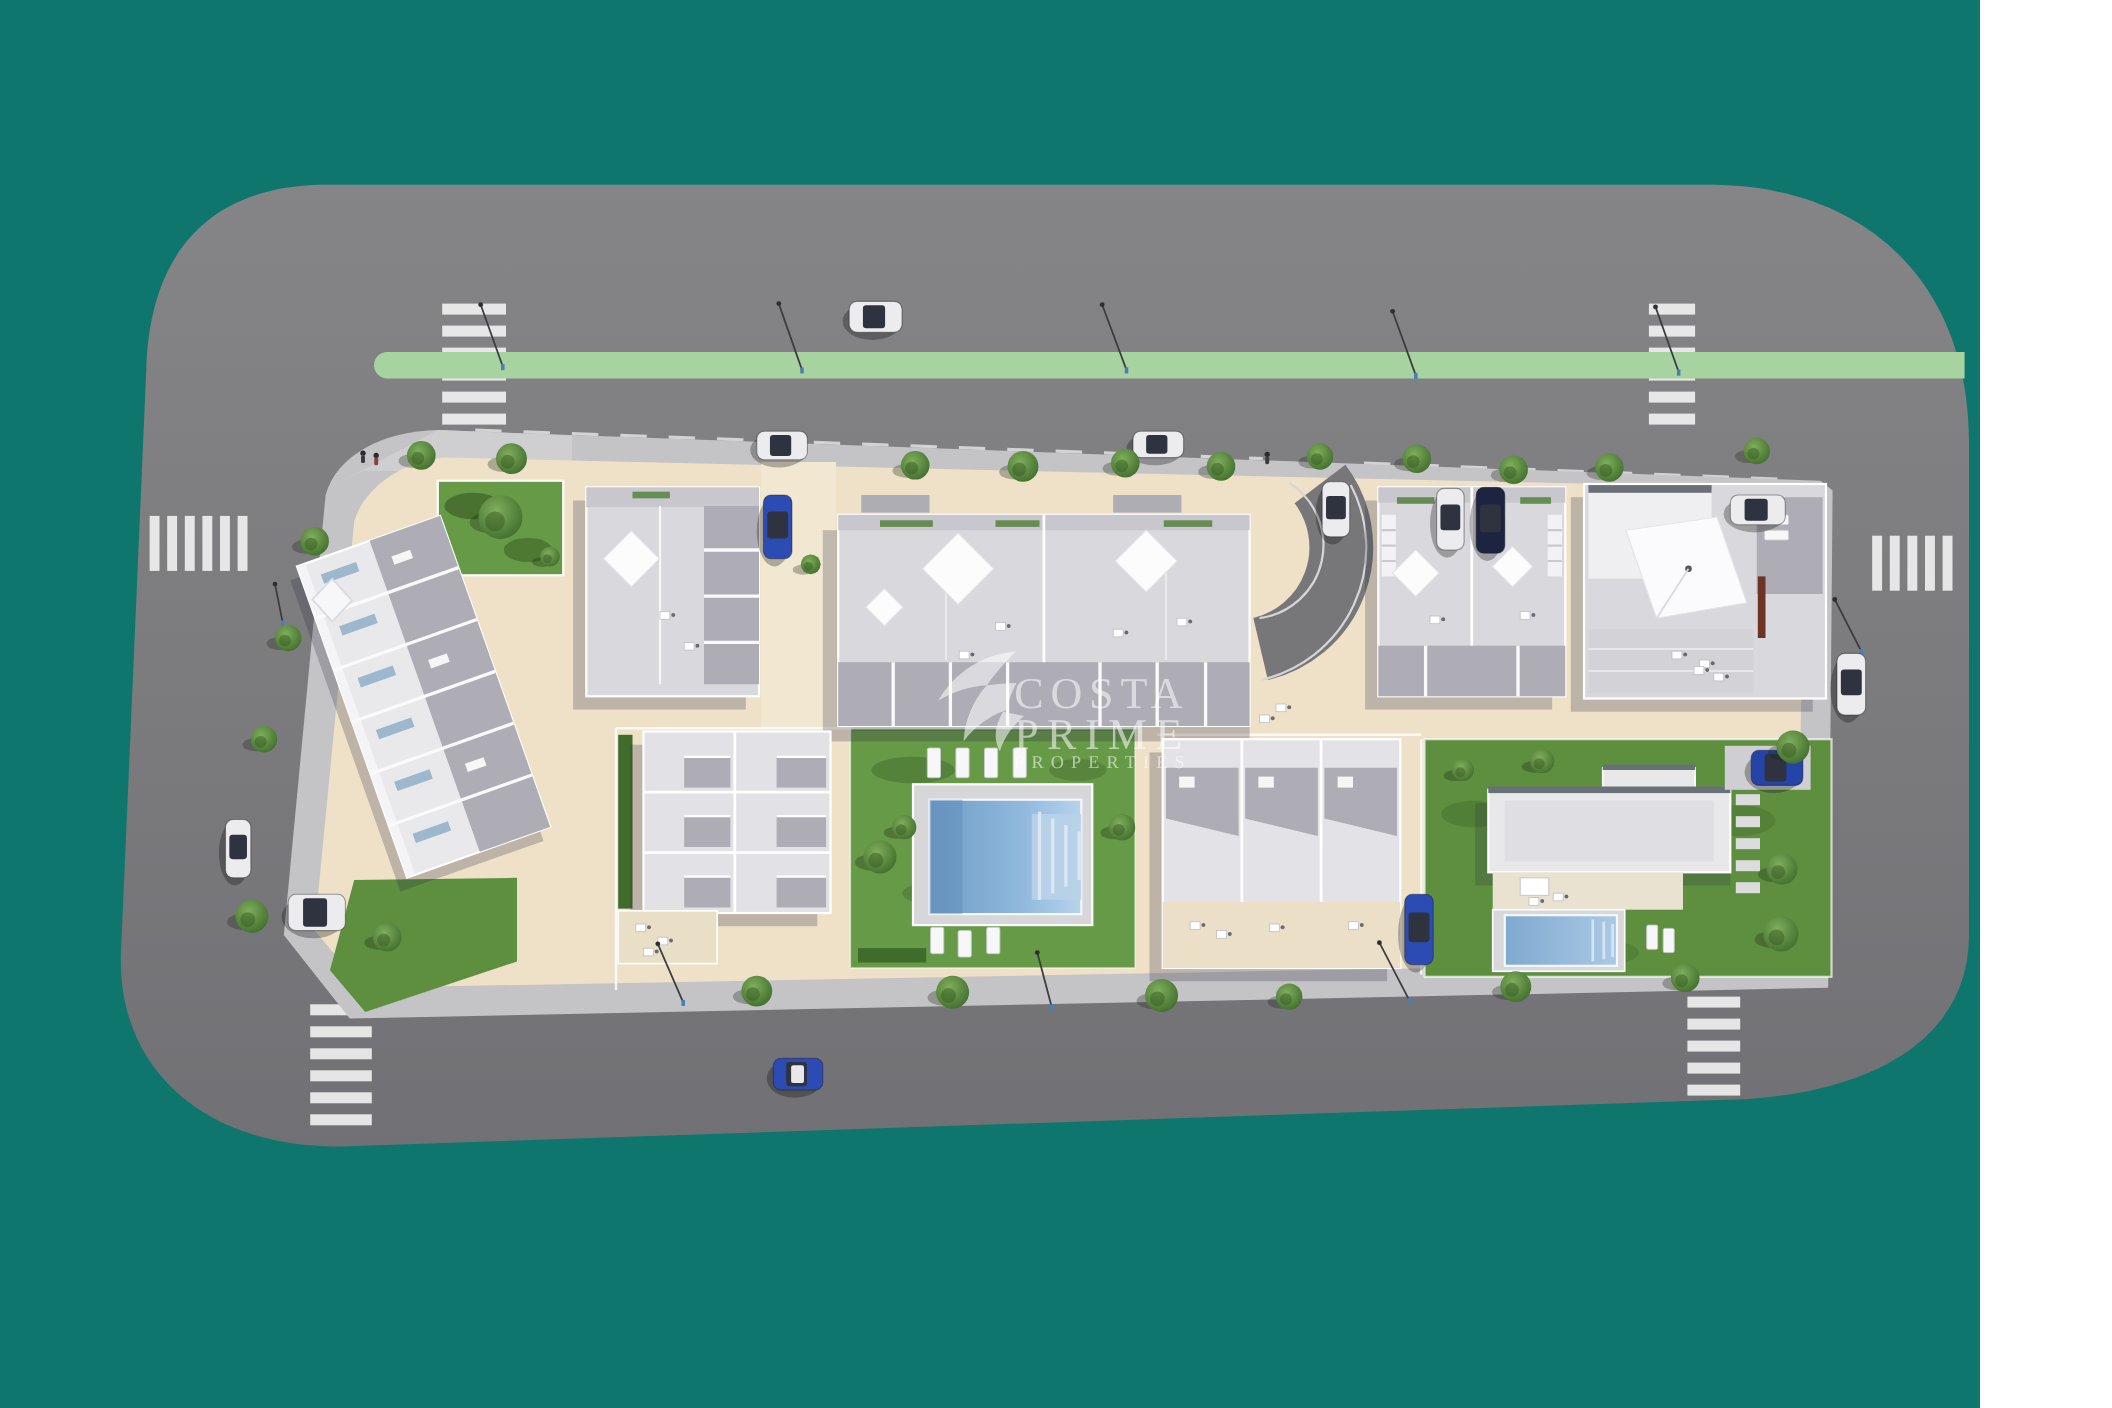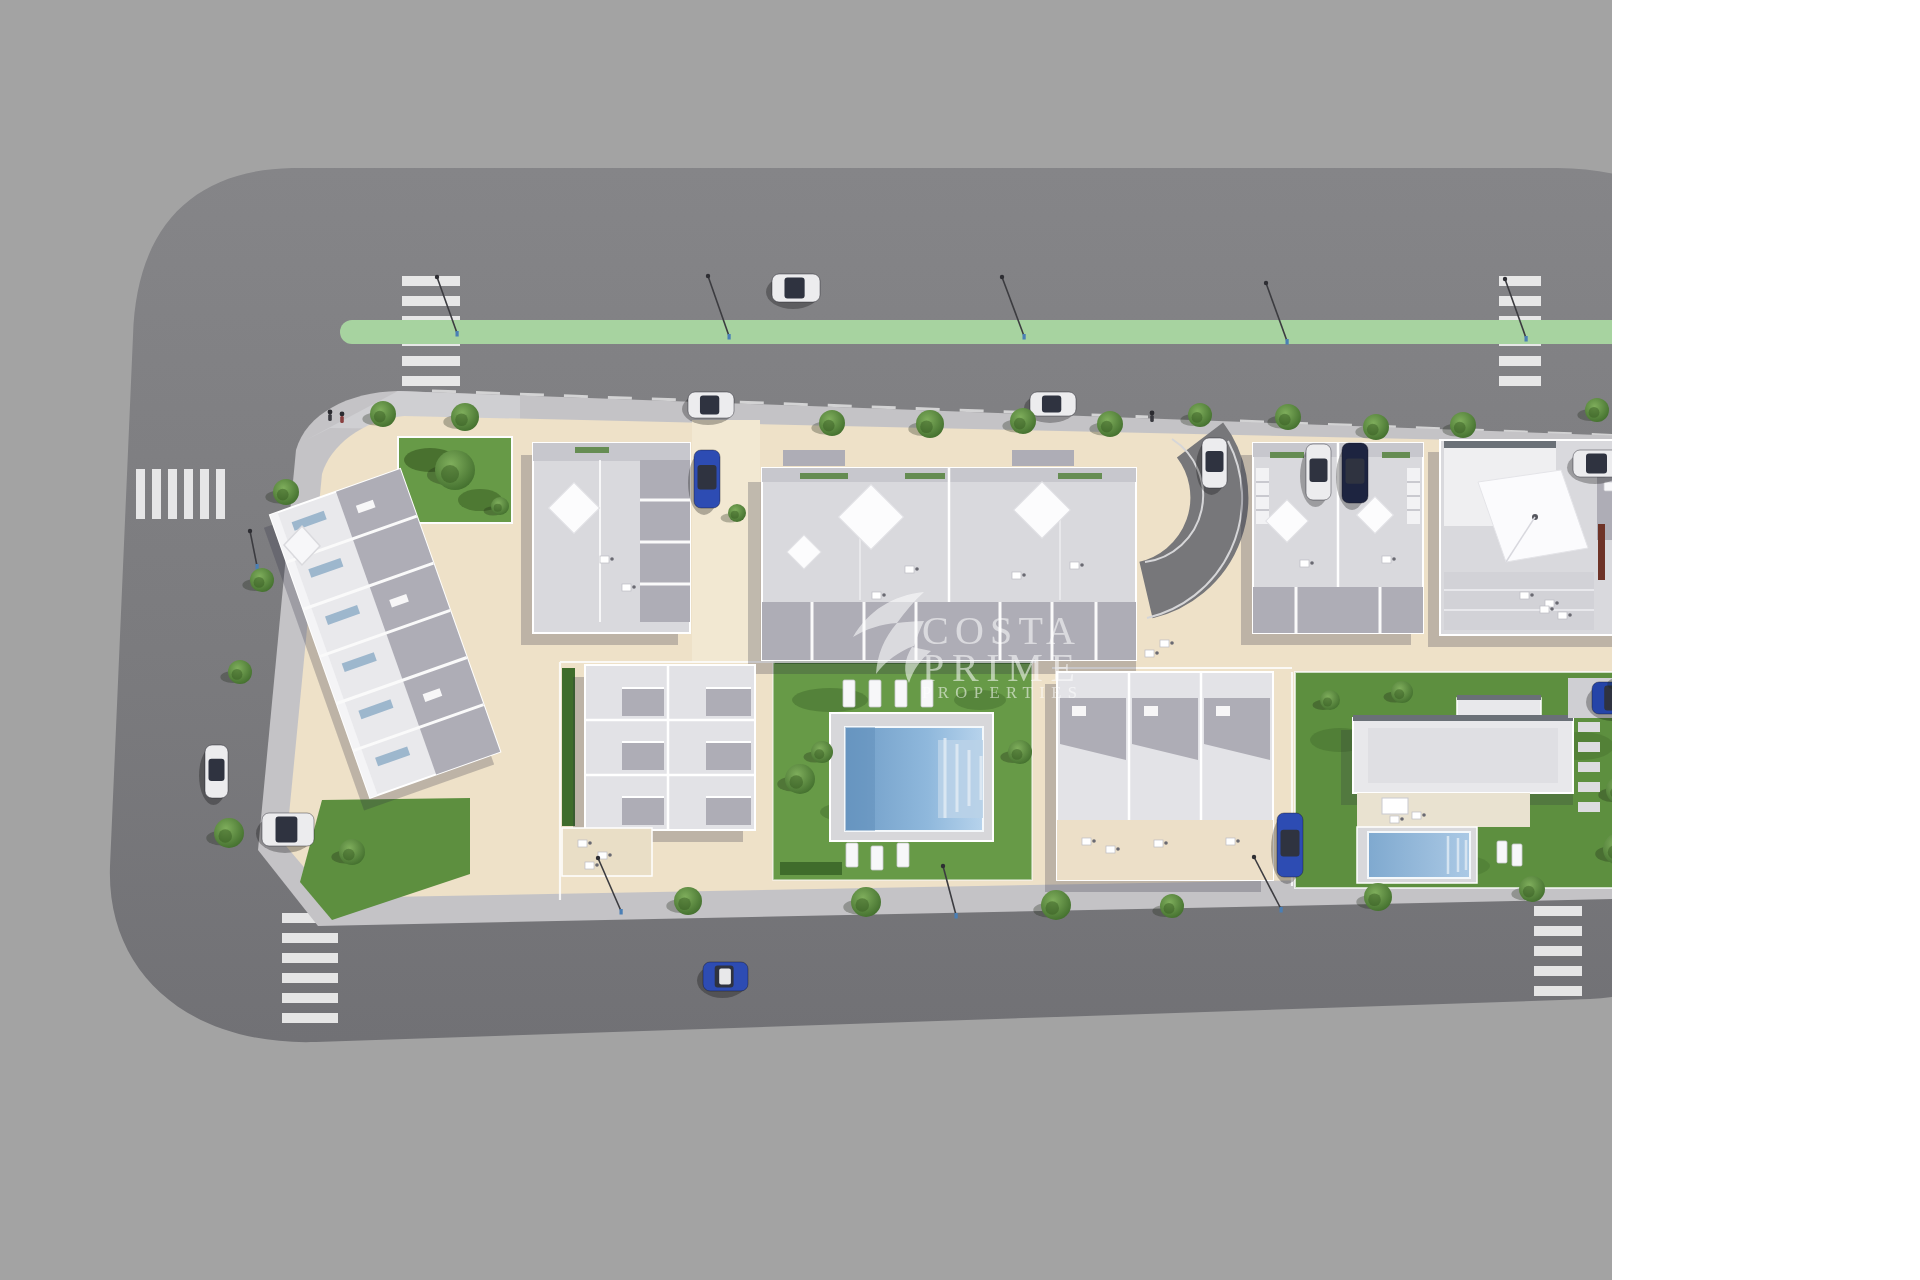--- a/index.html
+++ b/index.html
@@ -1,16 +1,16 @@
 <!DOCTYPE html>
 <html style="--c-road: #7d7d80; --c-roadLight: #87878a; --c-roadDark: #6f6f74; --c-greenStrip: #a7d3a0; --c-sidewalk: #c4c3c6; --c-plot: #eee1c8; --c-plotLight: #f2e8d2; --c-grass: #679a47; --c-grassDark: #46702f; --c-hedge: #3f6c2b; --c-lawn: #5d8f3f; --c-roofLight: #d9d9dd; --c-roofWhite: #e9e9ec; --c-terrace: #aeadb6; --c-canopy: #8f8f98; --c-poolDeep: #6f9cc6; --c-poolLight: #9ec4e6; --c-poolSteps: #b9d2e8; --c-stripe: #f5f5f5; --c-lamp: #4a7fb5; --c-chimney: #6e3327; --c-carWhite: #ececee; --c-carBlue: #2d4cb3; --c-carNavy: #1d2440; --c-glass: #2f3340; --c-treeMain: #6f9e4e; --c-treeDark: #3e6a2a; --c-watermark: #ffffff;"><head>
 <meta charset="utf-8">
 <style>
   html,body{margin:0;padding:0;background:#ffffff;}
-  .stage{width:1612px;height:1280px;position:relative;background:#a3a3a3;overflow:hidden;
+  .stage{width:1800px;height:1280px;position:relative;background:#0f766e;overflow:hidden;
          font-family:"Liberation Serif", serif;}
   svg{display:block}
   text.wm{font-family:"Liberation Serif", serif;fill:var(--c-watermark);}
   .f-road{fill:url(#gRoad)}
   .f-green{fill:var(--c-greenStrip)}
   .f-side{fill:var(--c-sidewalk)}
   .f-plot{fill:var(--c-plot)}
   .f-roof{fill:var(--c-roofLight)}
   .f-terr{fill:var(--c-terrace)}
   .f-grass{fill:var(--c-grass)}

